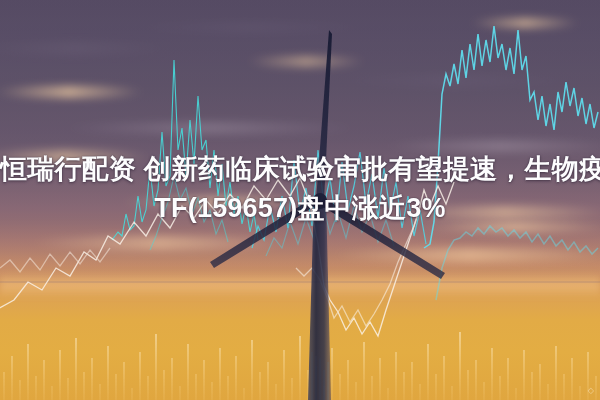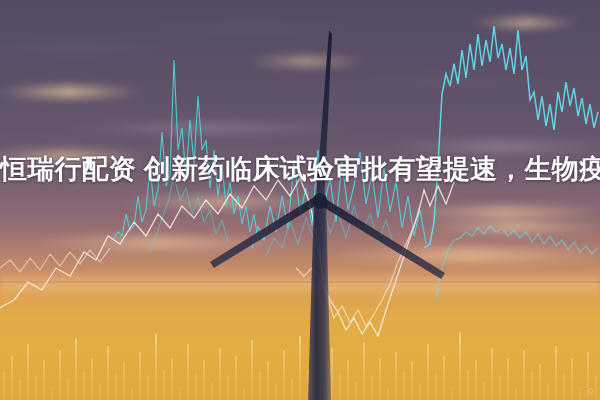--- a/index.html
+++ b/index.html
@@ -230,17 +230,18 @@
 
     <polygon points="214,268 210,262 316,196 320,203" fill="url(#bladeG)" opacity=".92"></polygon>
 
     <polygon points="441,279 445,273 324,198 320,205" fill="url(#bladeG)" opacity=".92"></polygon>
 
     <ellipse cx="320" cy="201" rx="7" ry="8" fill="#1d2038" opacity=".95"></ellipse>
   </svg>
 
   <div id="headline">
     <span class="ln ln1">恒瑞行配资 创新药临床试验审批有望提速，生物疫苗ETF</span>
+    <span class="ln ln2">TF(159657)盘中涨近3%</span>
   </div>
 
   <div id="mark">◇</div>
 
 </div>
 
 </body></html>

